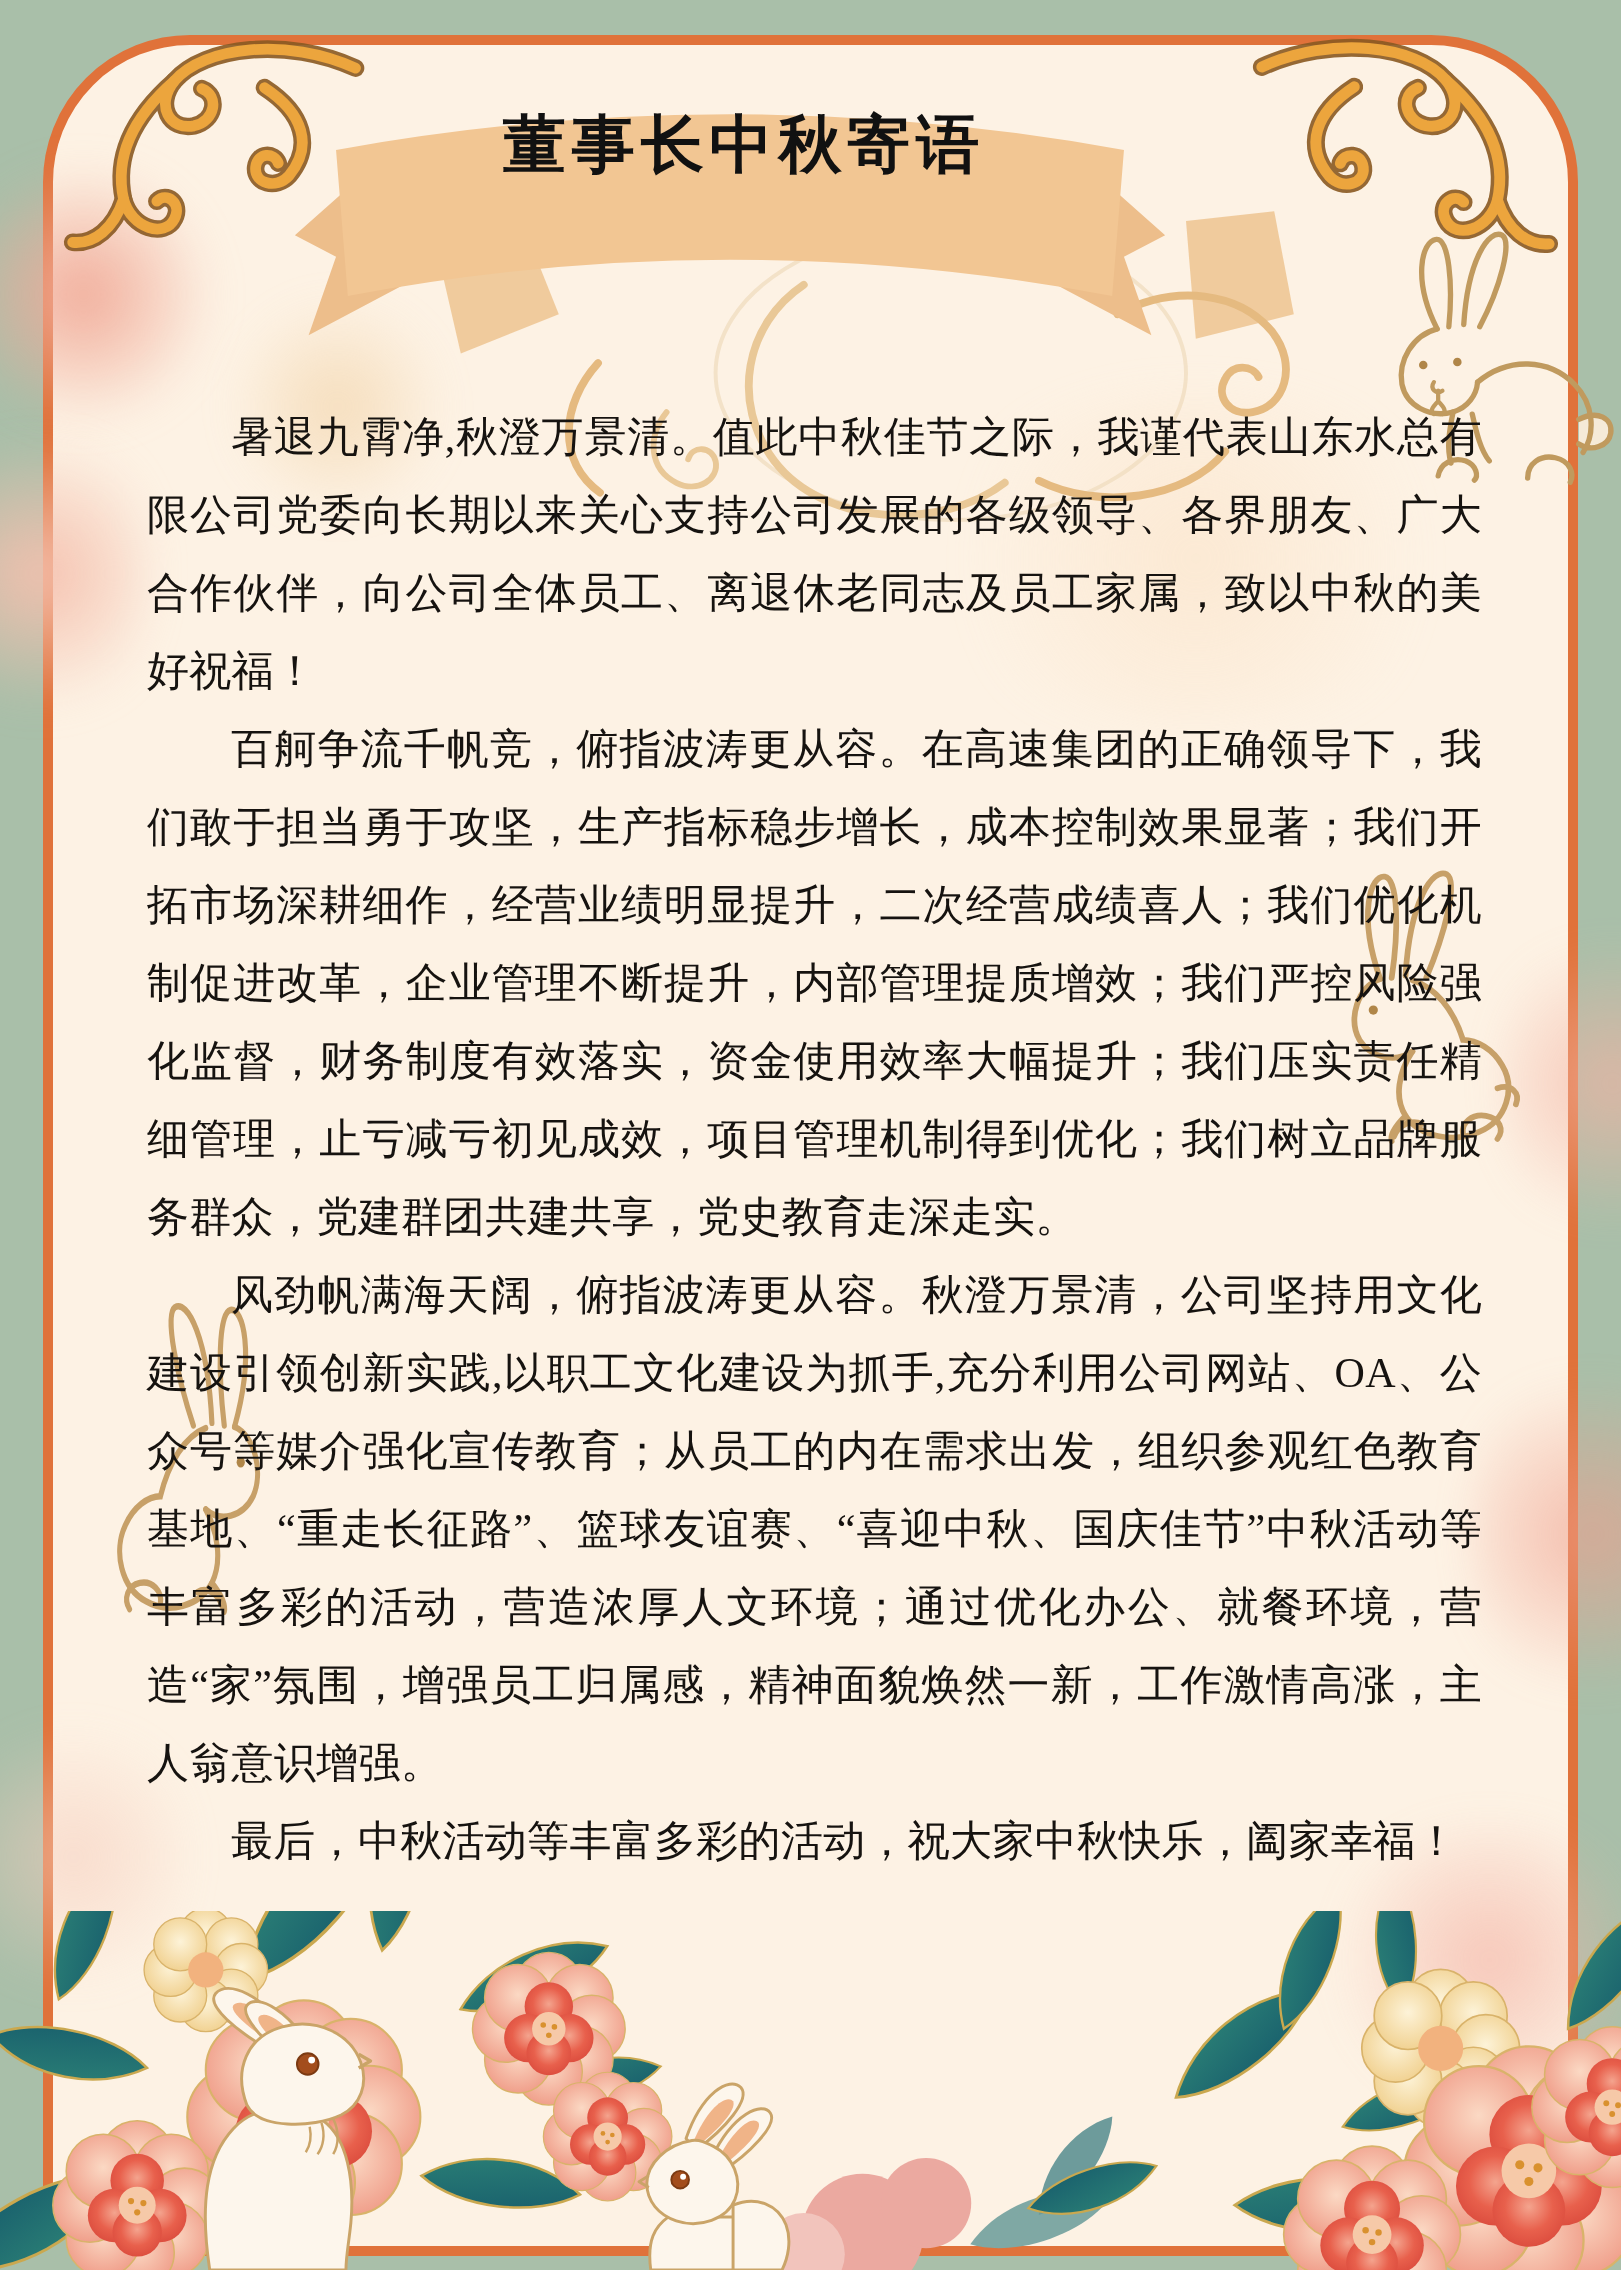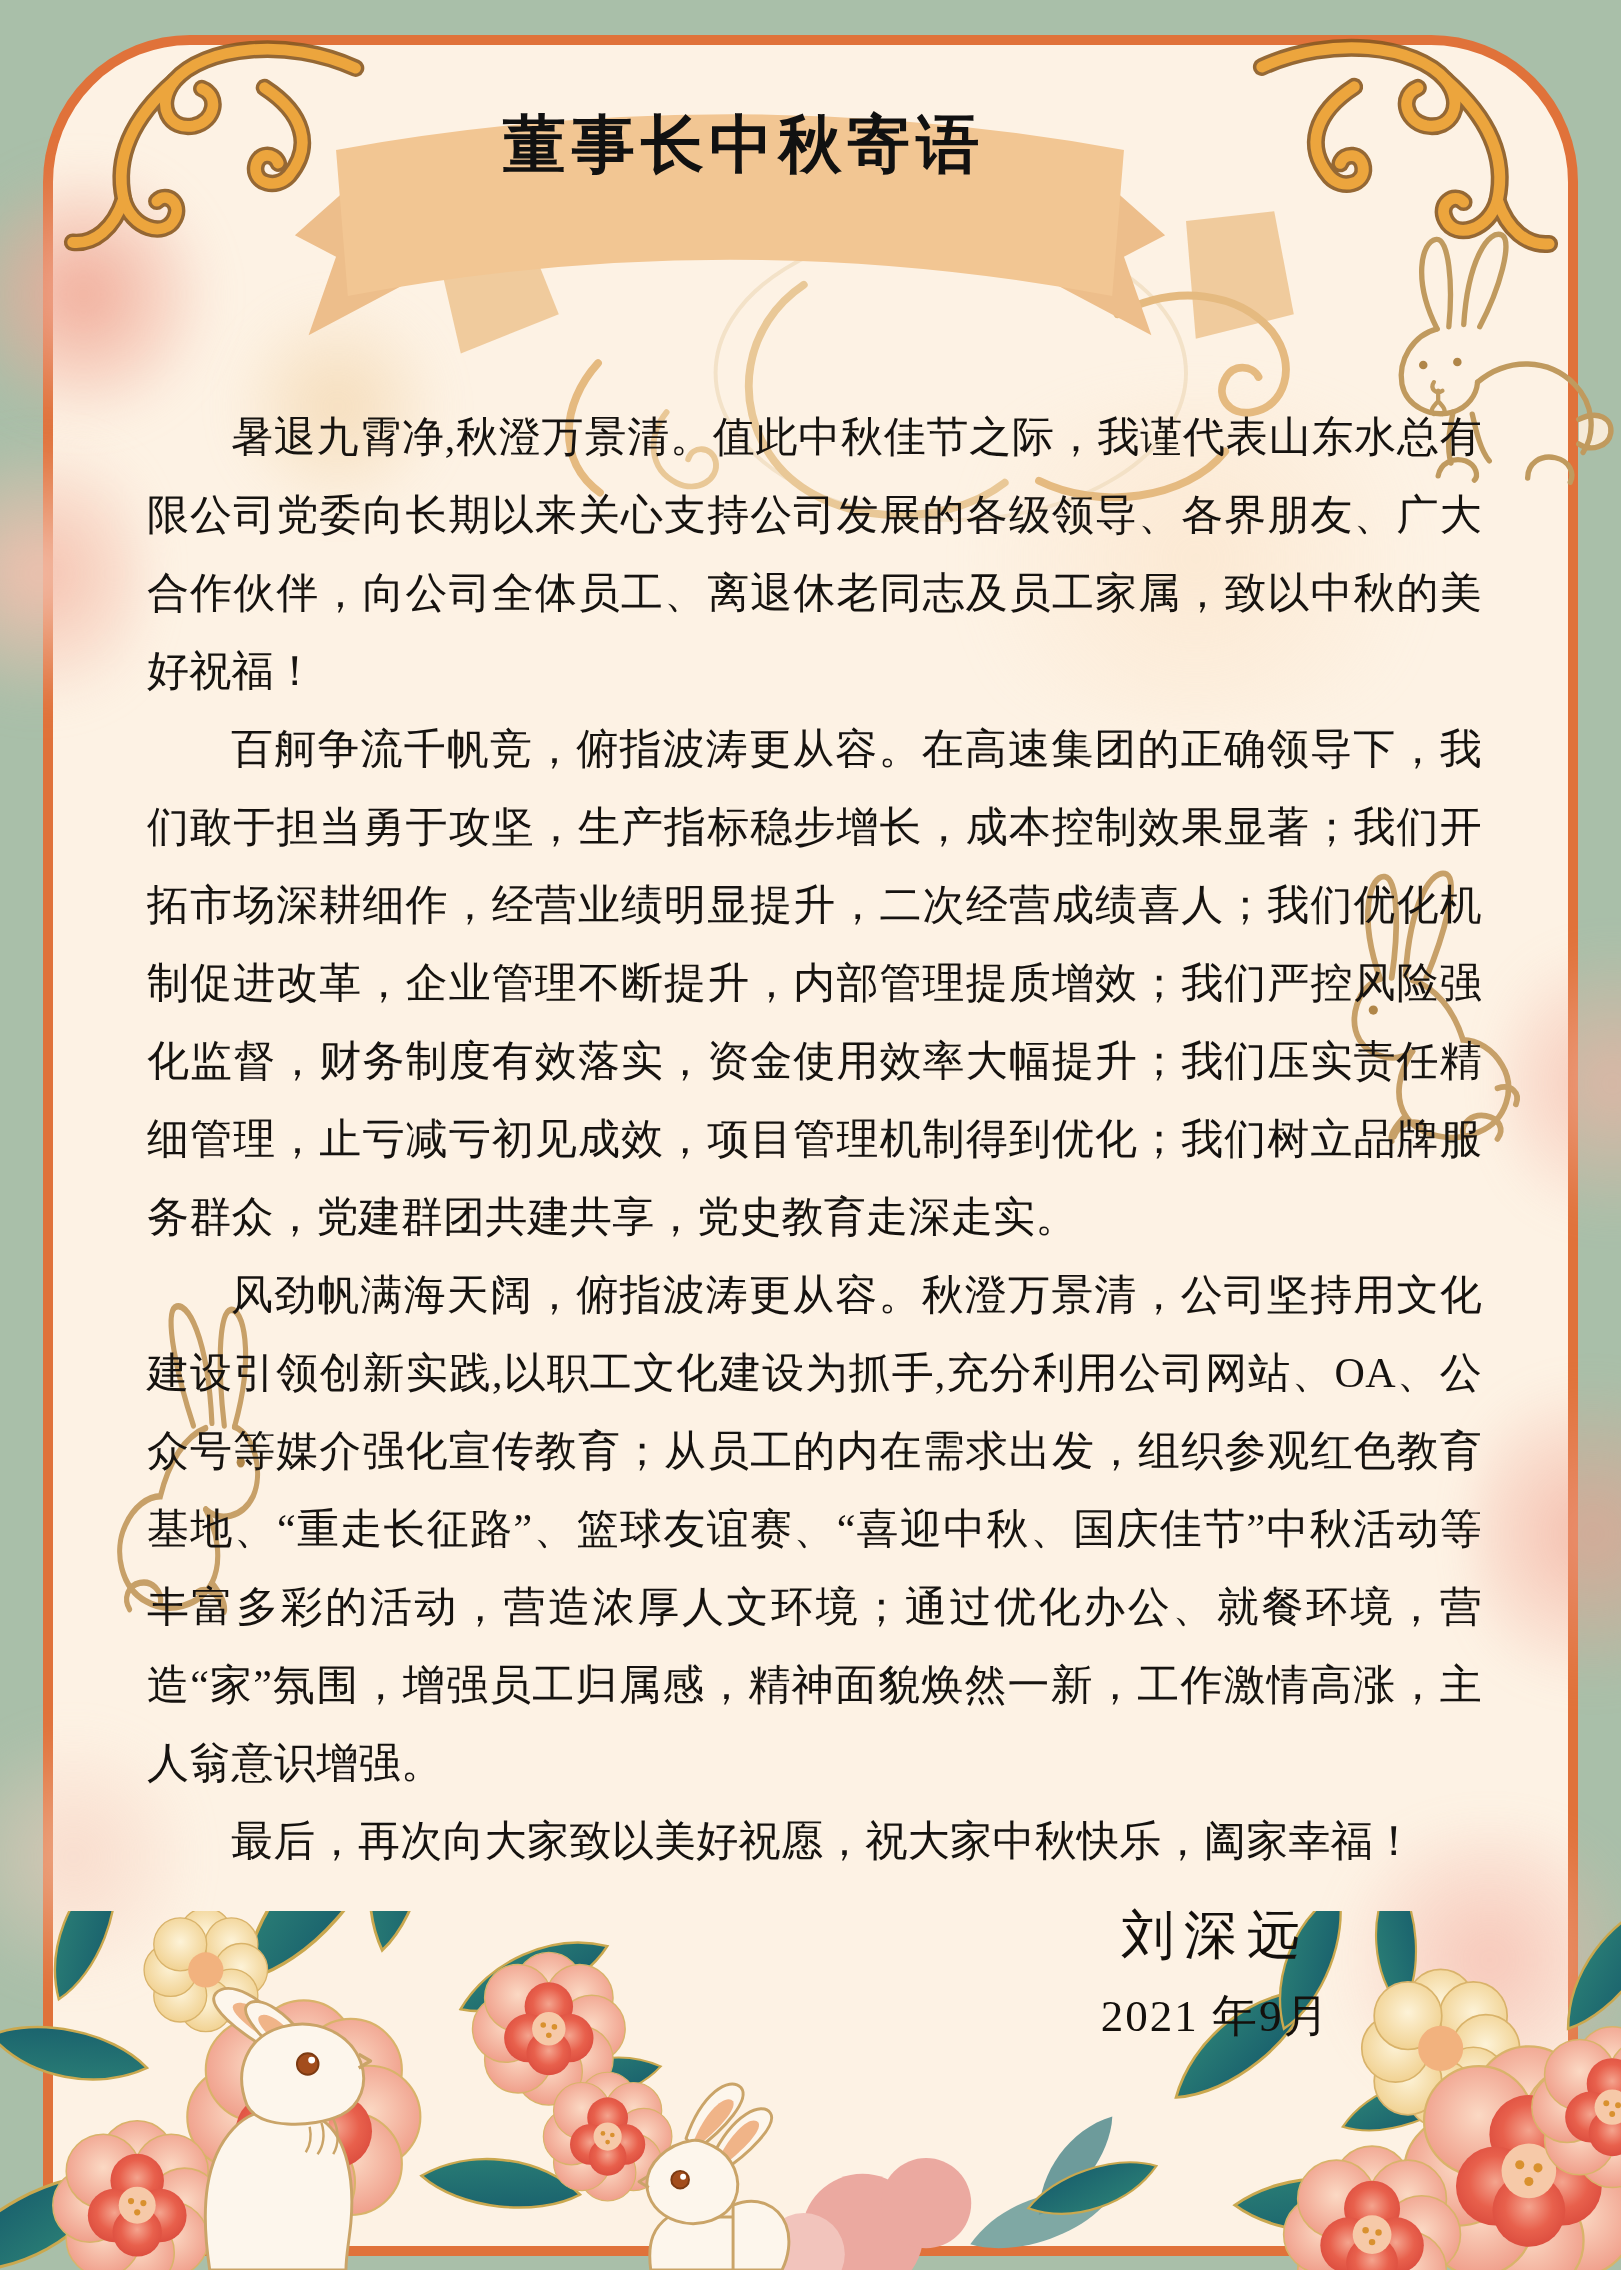--- a/index.html
+++ b/index.html
@@ -143,27 +143,23 @@
       <path d="M60,242 C64,231 76,227 84,231"></path>
       <path d="M120,240 C118,230 128,222 140,224 C152,226 156,236 150,244"></path>
       <circle cx="42" cy="132" r="4" fill="#b08648" stroke="none"></circle>
     </g>
   </svg>
 
   <div class="body-text">
     <p>暑退九霄净,秋澄万景清。值此中秋佳节之际，我谨代表山东水总有限公司党委向长期以来关心支持公司发展的各级领导、各界朋友、广大合作伙伴，向公司全体员工、离退休老同志及员工家属，致以中秋的美好祝福！</p>
     <p>百舸争流千帆竞，俯指波涛更从容。在高速集团的正确领导下，我们敢于担当勇于攻坚，生产指标稳步增长，成本控制效果显著；我们开拓市场深耕细作，经营业绩明显提升，二次经营成绩喜人；我们优化机制促进改革，企业管理不断提升，内部管理提质增效；我们严控风险强化监督，财务制度有效落实，资金使用效率大幅提升；我们压实责任精细管理，止亏减亏初见成效，项目管理机制得到优化；我们树立品牌服务群众，党建群团共建共享，党史教育走深走实。</p>
     <p>风劲帆满海天阔，俯指波涛更从容。秋澄万景清，公司坚持用文化建设引领创新实践,以职工文化建设为抓手,充分利用公司网站、OA、公众号等媒介强化宣传教育；从员工的内在需求出发，组织参观红色教育基地、“重走长征路”、篮球友谊赛、“喜迎中秋、国庆佳节”中秋活动等丰富多彩的活动，营造浓厚人文环境；通过优化办公、就餐环境，营造“家”氛围，增强员工归属感，精神面貌焕然一新，工作激情高涨，主人翁意识增强。</p>
-    <p>最后，再次向大家致以美好祝愿，祝大家中秋快乐，阖家幸福！</p>
+    <p>最后，中秋活动等丰富多彩的活动，祝大家中秋快乐，阖家幸福！</p>
   </div>
 
-  <div class="sign-block">
-    <div class="sign-name">刘深远</div>
-    <div class="sign-date">2021 年9月</div>
-  </div>
 
   <svg class="bottom-art" width="1621" height="359" viewBox="0 0 1654 366">
     <defs>
       <radialGradient id="gRed" cx="50%" cy="45%" r="60%">
         <stop offset="0%" stop-color="#f4a48e"></stop>
           <stop offset="55%" stop-color="#e8604c"></stop>
           <stop offset="100%" stop-color="#da4a3c"></stop>
       </radialGradient>
       <radialGradient id="gSalmon" cx="50%" cy="45%" r="60%">
         <stop offset="0%" stop-color="#fbd9c4"></stop>

